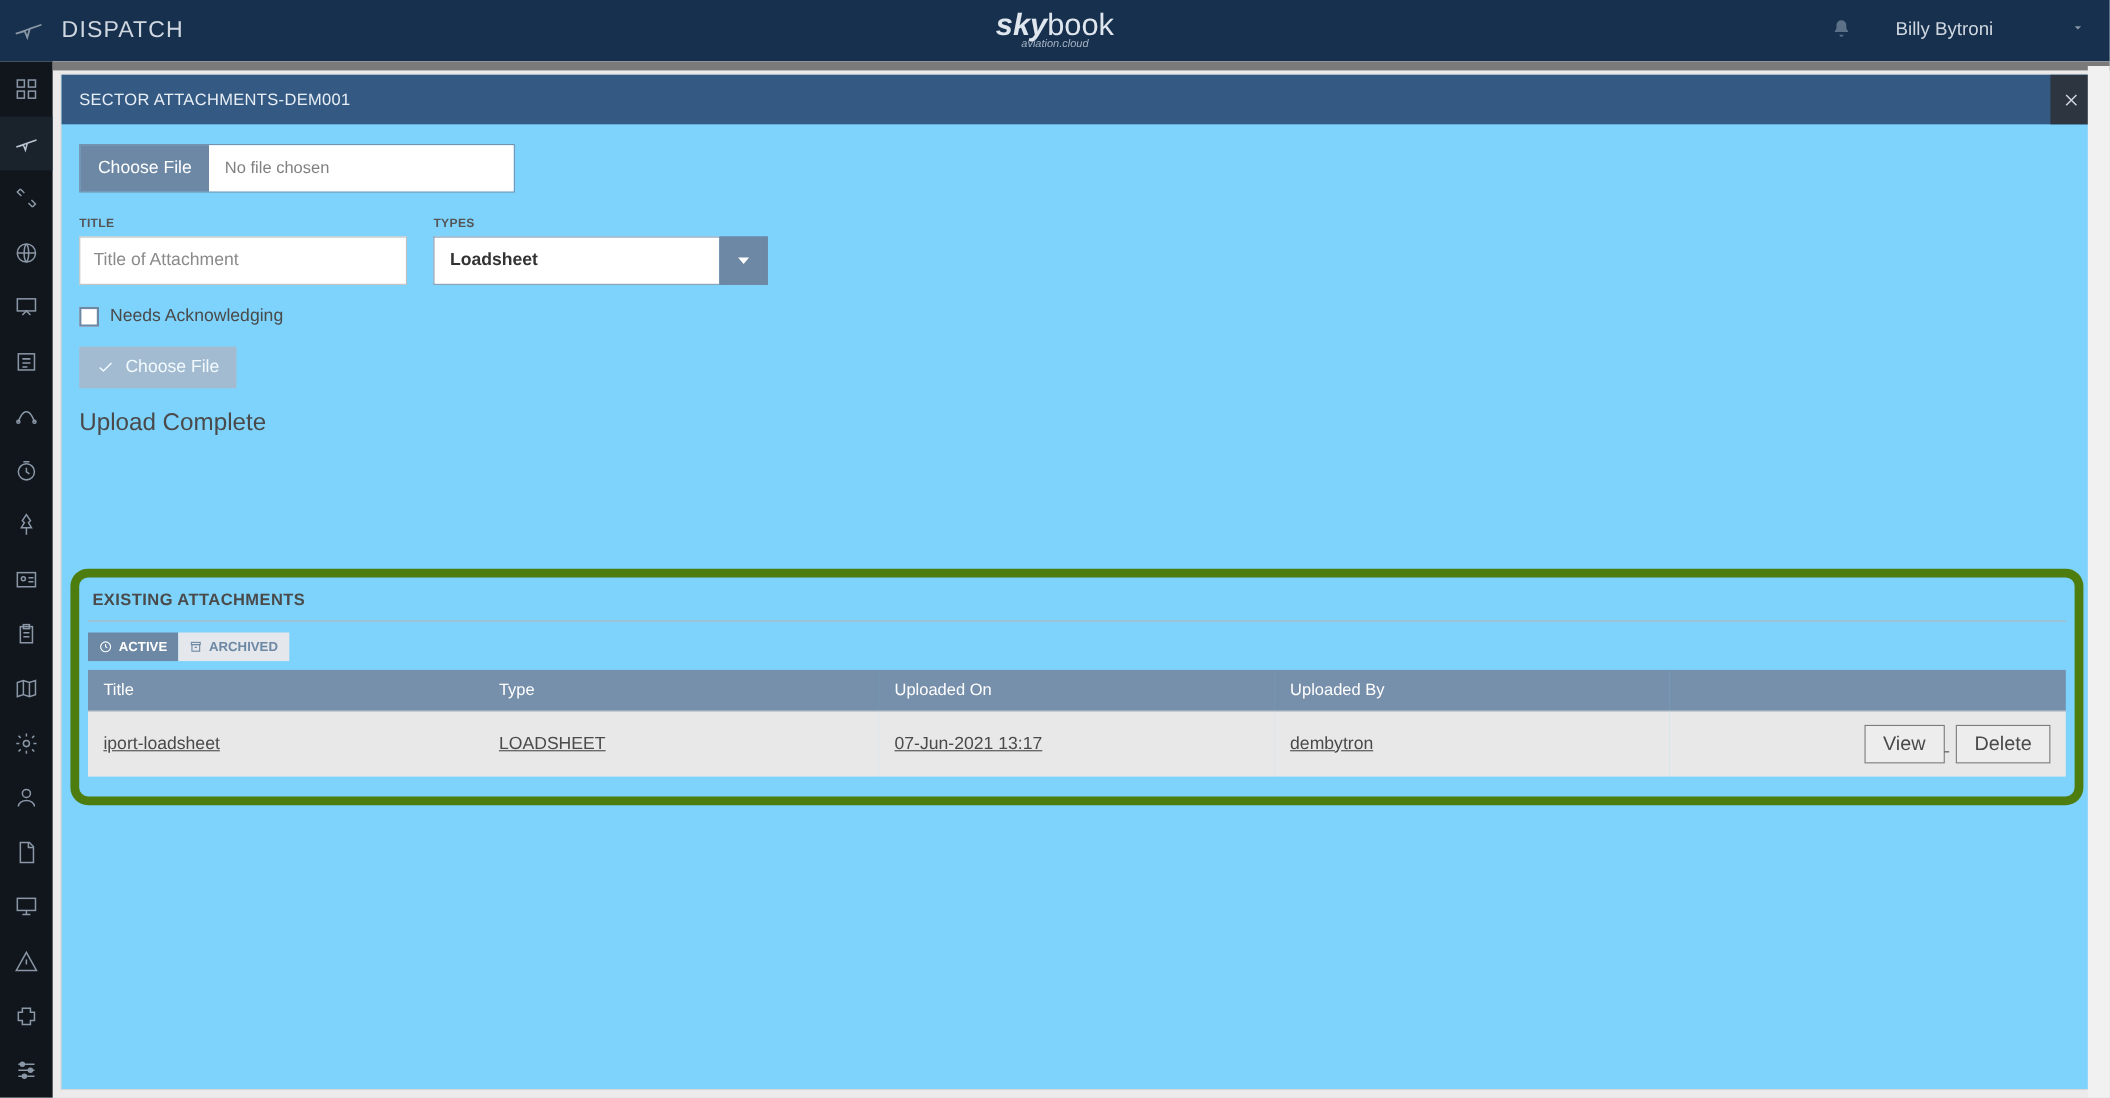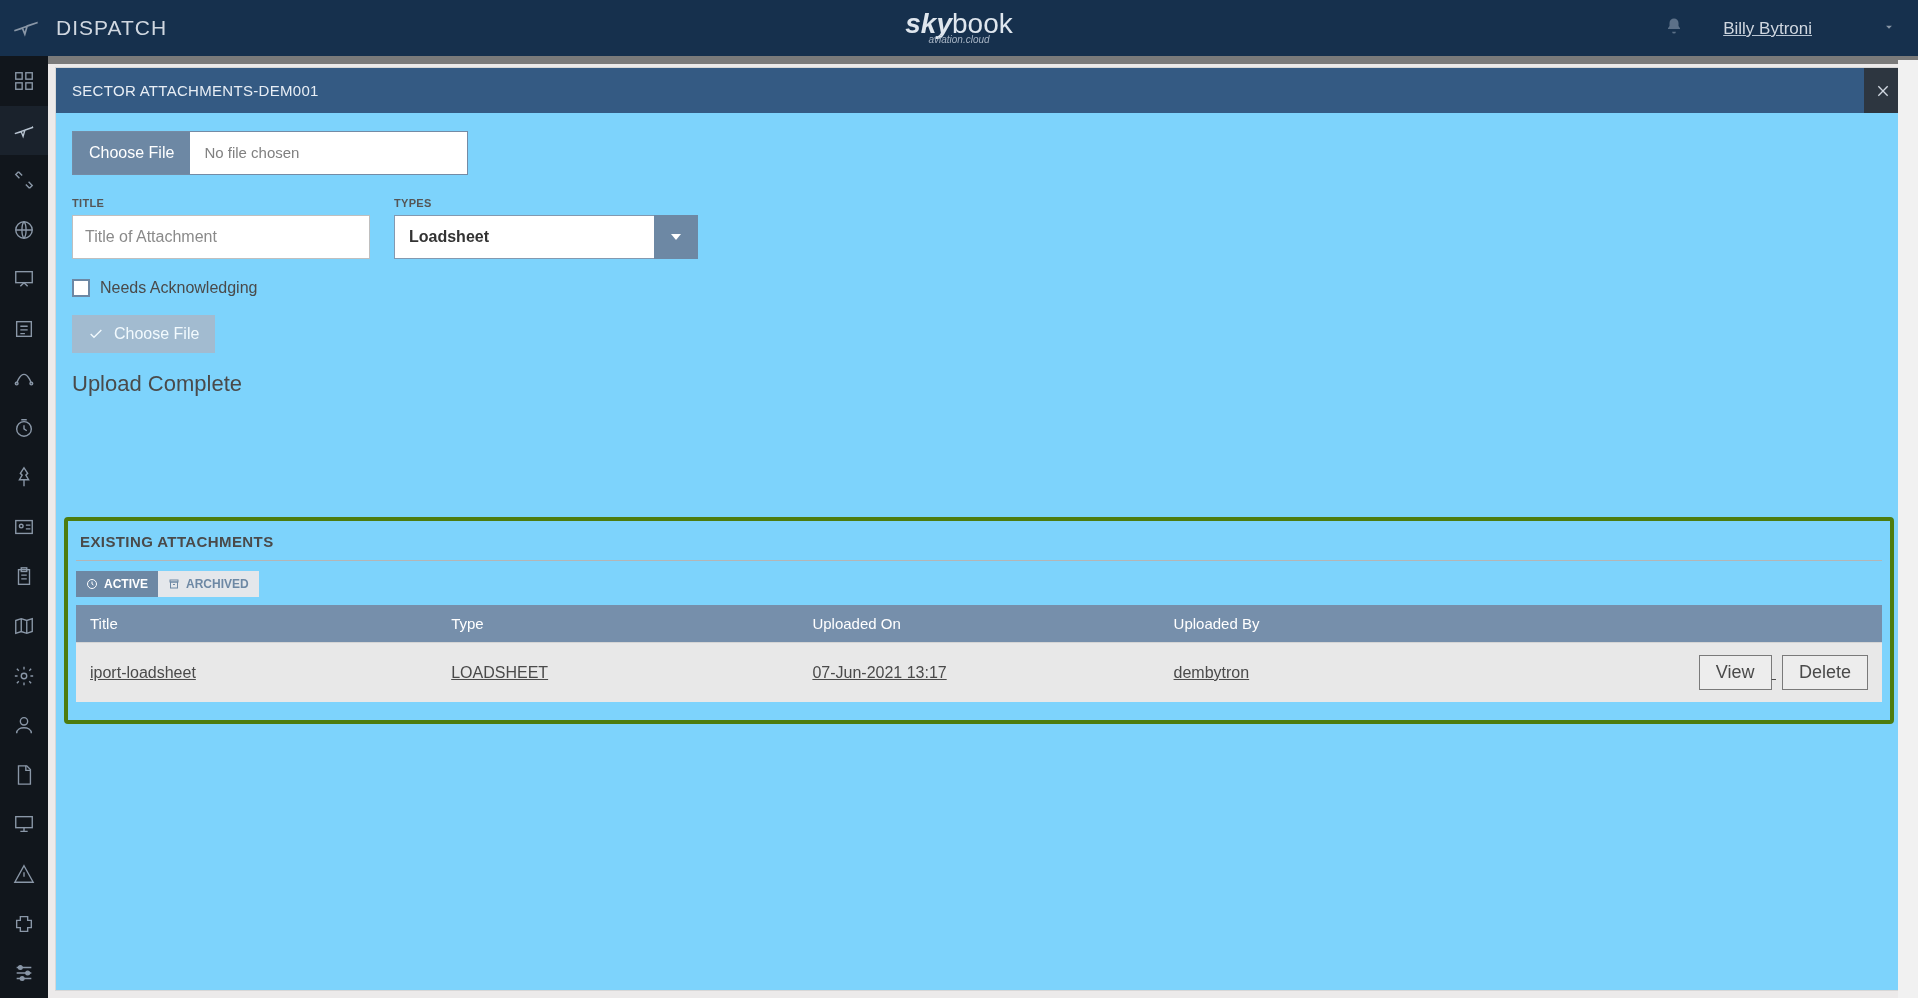--- a/index.html
+++ b/index.html
@@ -7,21 +7,21 @@
 
 
 .topbar { position:absolute; top:0; left:0; right:0; height:56px; background:#16304d; display:flex; align-items:center; color:#b9c5d2; }
 .topbar-left { display:flex; align-items:center; padding-left:12px; gap:16px; }
 .topbar-planeicon { color:#8a97a7; }
 .topbar-title { font-size:21px; letter-spacing:1px; color:#d0d7e0; font-weight:400; }
 .topbar-center { position:absolute; left:50%; transform:translateX(-50%); display:flex; flex-direction:column; align-items:center; color:#dfe6ee; }
 .topbar-center .brand-main { font-family: Georgia, 'Times New Roman', serif; font-weight:bold; font-size:28px; font-style:italic; line-height:0.9; }
 .topbar-center .brand-main .alt { font-style:normal; font-weight:300; }
 .topbar-center .brand-sub { font-size:10px; font-style:italic; color:#a7b4c4; margin-top:-2px; }
-.topbar-right { margin-left:auto; display:flex; align-items:flex-end; padding-right:22px; gap:40px;text-decoration:underline; }
+.topbar-right { margin-left:auto; display:flex; align-items:flex-start; padding-right:22px; gap:40px; }
 .topbar-right .bell { color:#5c7088; }
 .topbar-right .user { display:flex; align-items:center; gap:70px; color:#d0d7e0; font-size:17px; cursor:pointer; }
 .topbar-right .chev { color:#8a97a7; }
 
 
 .sidebar { position:absolute; top:56px; left:0; width:48px; bottom:0; background:#11161c; display:flex; flex-direction:column; }
 .sidebar .sb-item { height:50px; display:flex; align-items:center; justify-content:center; color:#8a97a7; cursor:pointer; }
 .sidebar .sb-item.active { background:#1a222c; color:#b9c5d2; }
 .sidebar .sb-item svg { width:22px; height:22px; }
 
@@ -54,21 +54,21 @@
 .check-row { display:flex; align-items:center; gap:10px; margin-top:20px; }
 .checkbox { width:18px; height:18px; border:2px solid #6d88a4; background:#fff; cursor:pointer; }
 .check-label { font-size:16px; color:#4a4a4a; }
 
 .attach-btn { margin-top:18px; display:inline-flex; align-items:center; gap:10px; background:#a7b9cc; color:#fff; padding:10px 16px; font-size:16px; cursor:pointer; opacity:0.9; }
 .attach-btn svg { width:16px; height:16px; }
 
 .status-text { margin-top:18px; font-size:22px; color:#4a4a4a; }
 
 
-.existing { margin:120px -8px 0 -8px; border:4px solid #4d7c0f; padding:8px 8px 18px 8px; background:transparent; border-radius:4px; }
+.existing { margin:120px -8px 0 -8px; border:8px solid #4d7c0f; padding:8px 8px 18px 8px; background:transparent; border-radius:16px; }
 .existing-title { font-size:15px; font-weight:bold; color:#4a4a4a; letter-spacing:0.4px; padding:4px 4px 10px 4px; }
 .existing-divider { height:1px; background:#b5b5b5; margin-bottom:10px; }
 .tabpills { display:flex; gap:0; }
 .pill { display:inline-flex; align-items:center; gap:6px; padding:6px 10px; font-size:12px; font-weight:bold; cursor:pointer; }
 .pill.active { background:#6d88a4; color:#fff; }
 .pill.inactive { background:#e4e7eb; color:#6d88a4; }
 .pill svg { width:12px; height:12px; }
 
 .att-table { width:100%; border-collapse:collapse; margin-top:8px; }
 .att-table thead th { background:#768fab; color:#fff; font-weight:400; font-size:15px; text-align:left; padding:10px 14px; }

